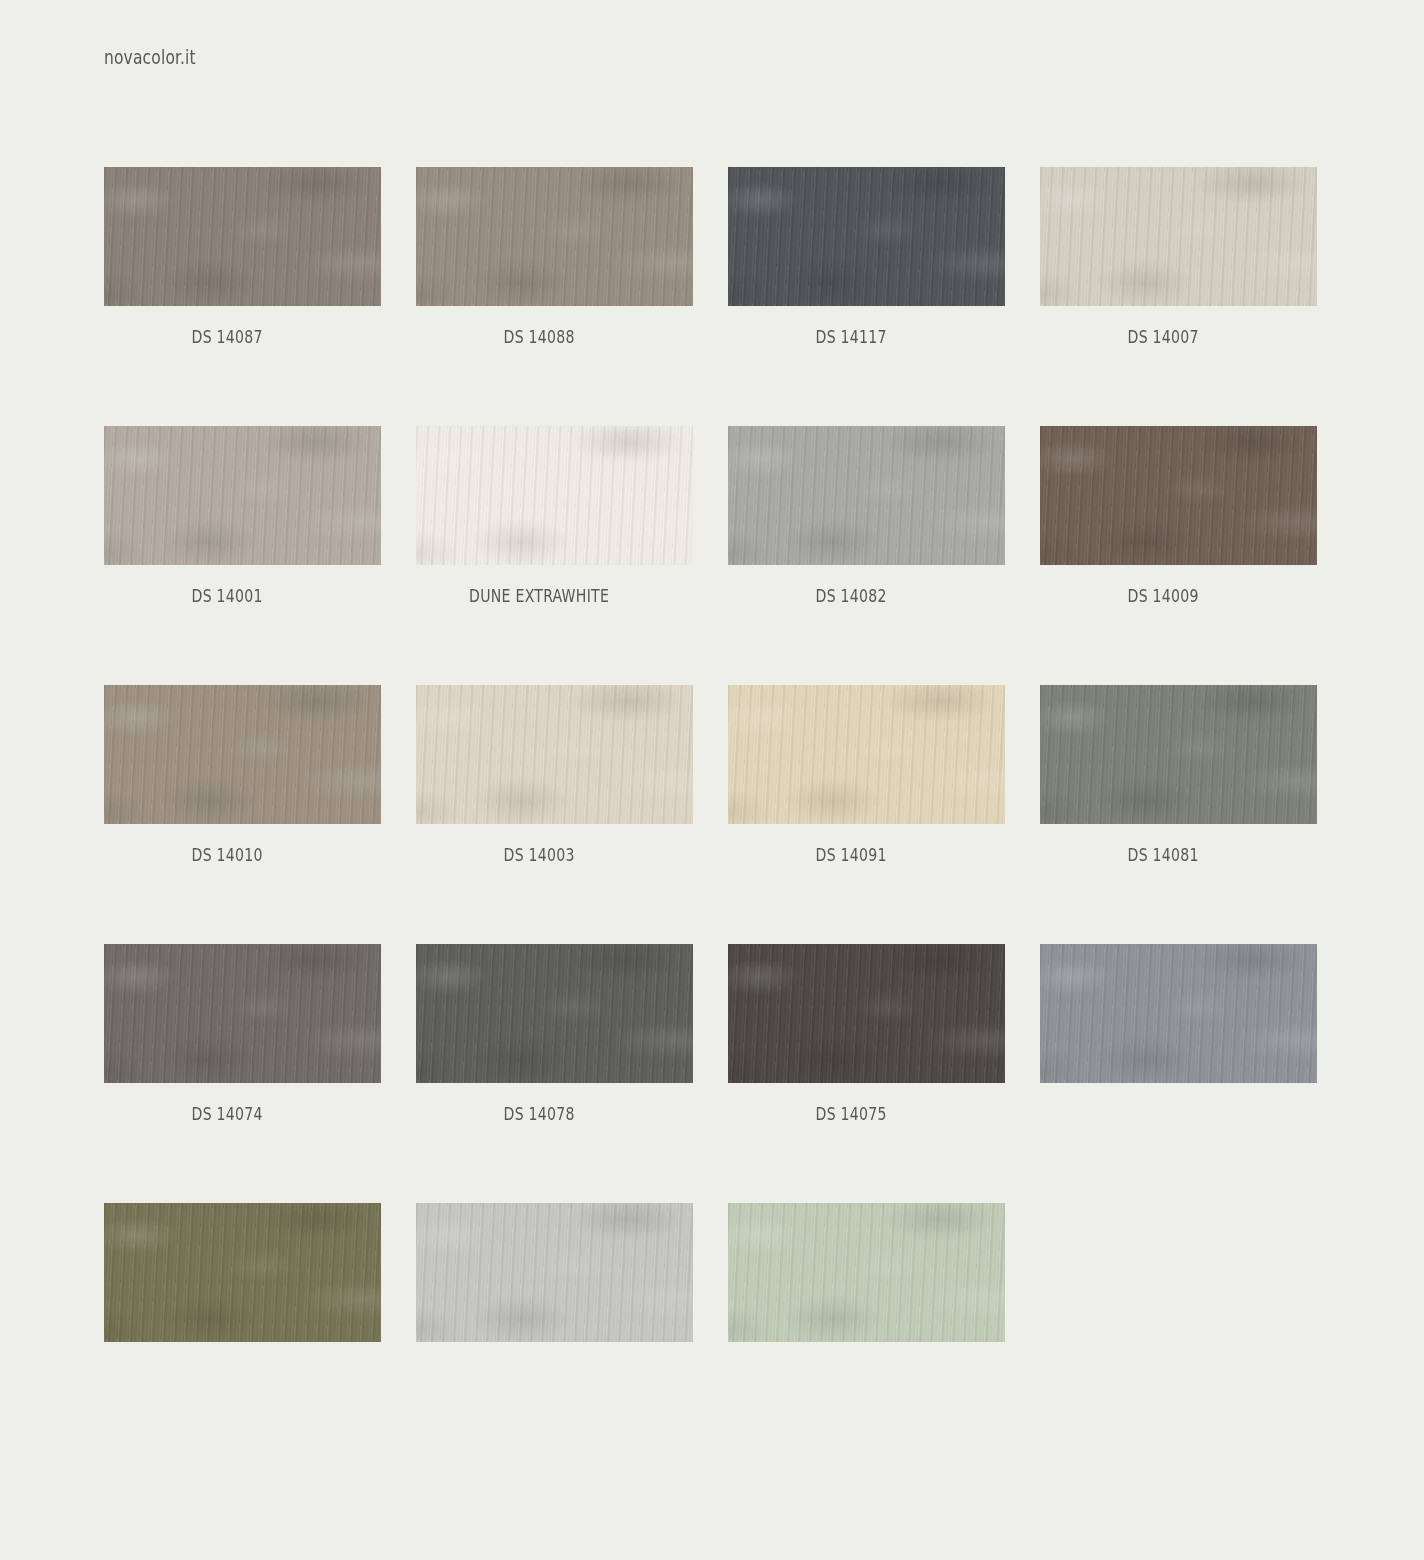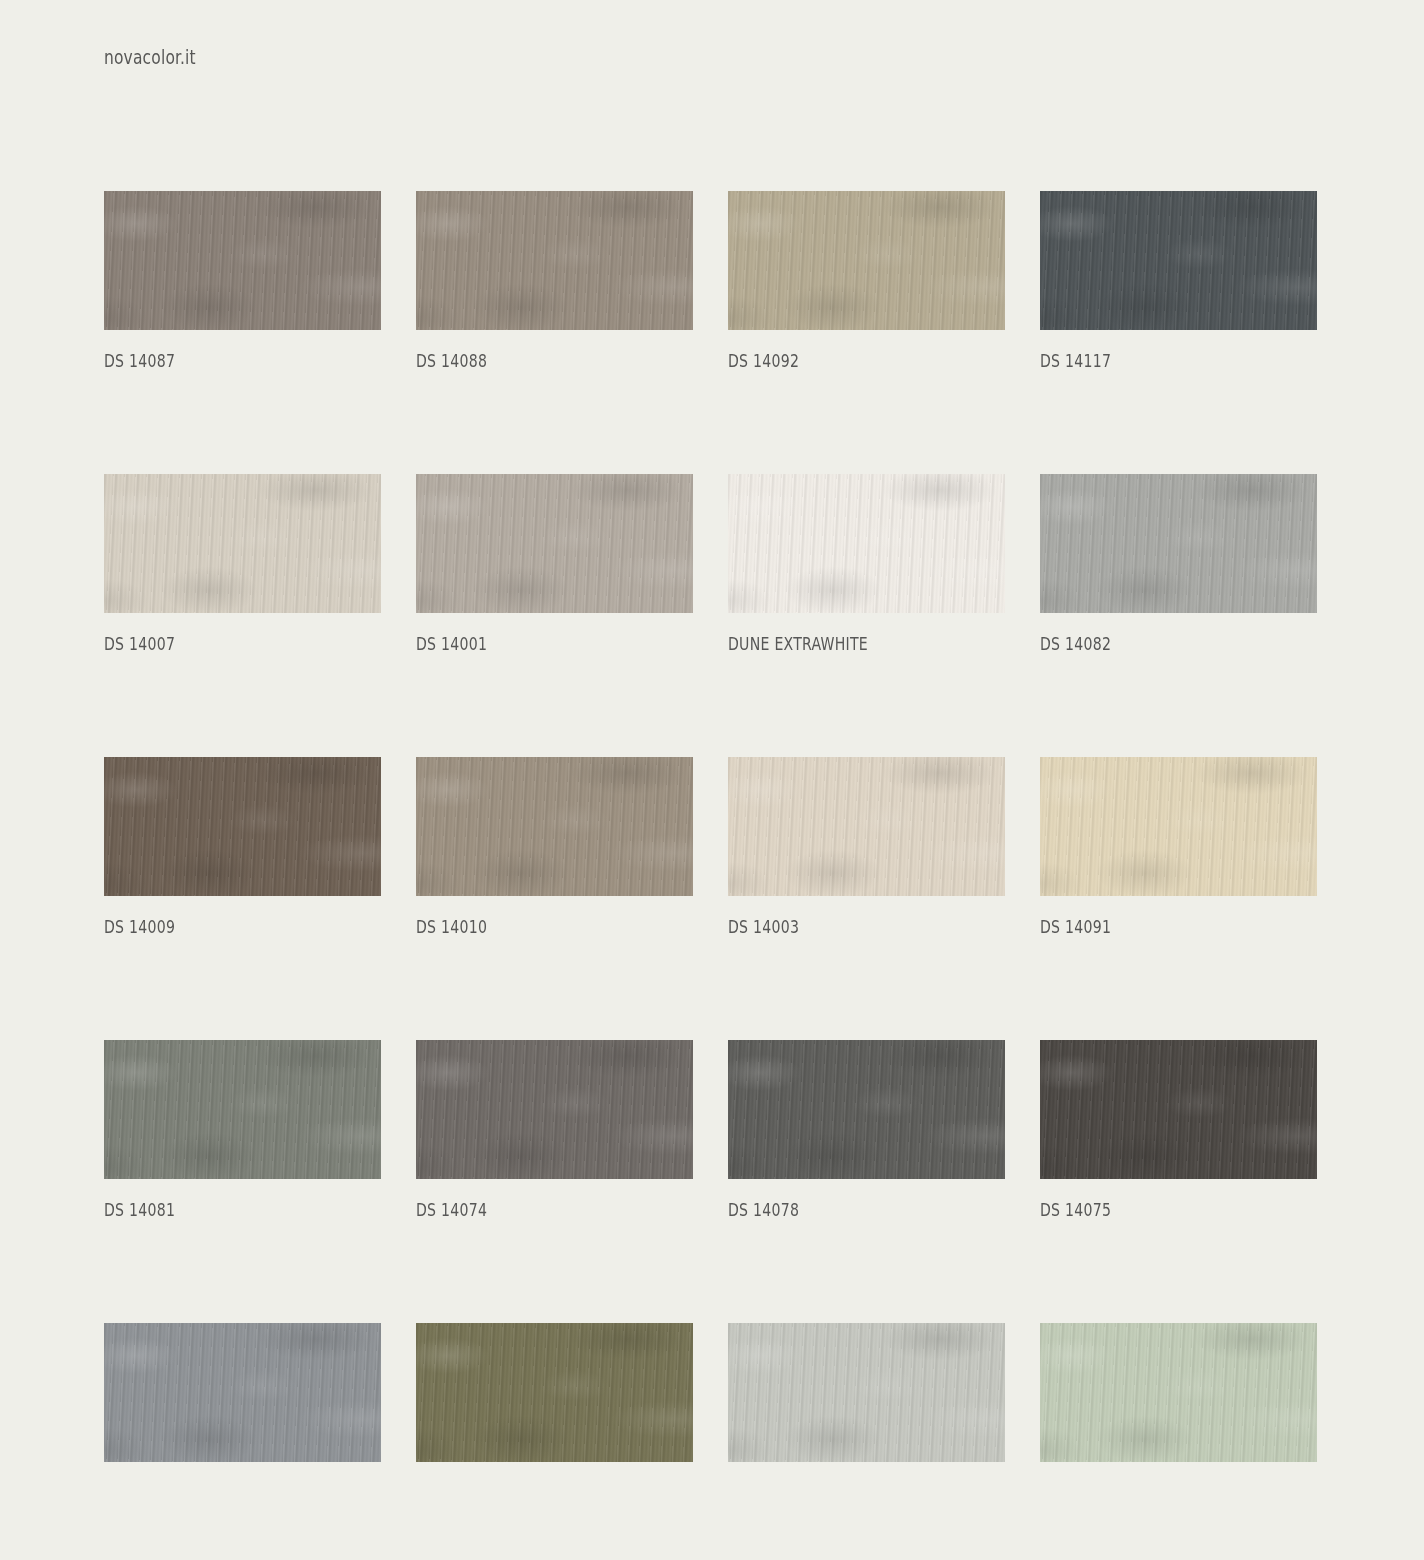--- a/index.html
+++ b/index.html
@@ -12,20 +12,21 @@
     background: #efefe9;
     font-family: "Liberation Sans", sans-serif;
     overflow: hidden;
   }
   .page {
     position: relative;
     width: 1424px;
     height: 1560px;
     background: #efefe9;
     box-sizing: border-box;
+    text-align: center;
   }
   .brand {
     position: absolute;
     left: 104px;
     top: 45px;
     font-size: 20px;
     letter-spacing: 0.2px;
     color: #575756;
     font-family: "DejaVu Sans", sans-serif;
     font-stretch: condensed;
@@ -38,21 +39,20 @@
     left: 104px;
     top: 167px;
     width: 1216px;
     display: grid;
     grid-template-columns: repeat(4, 277px);
     column-gap: 35px;
     row-gap: 79px;
   }
   .swatch-cell {
     width: 283px;
-    margin-top: 24px;
   }
   .chip {
     position: relative;
     width: 277px;
     height: 139px;
     overflow: hidden;
     background-color: #8a8077;
   }
   
   .chip::before {
@@ -110,24 +110,20 @@
 
   <div class="swatch-cell">
         <div class="chip" style="background-color: rgb(138, 128, 119);"></div>
         <div class="chip-label">DS 14087</div>
       </div>
       <div class="swatch-cell">
         <div class="chip" style="background-color: rgb(152, 141, 128);"></div>
         <div class="chip-label">DS 14088</div>
       </div>
       <div class="swatch-cell">
-        <div class="chip" style="background-color: rgb(182, 172, 147);"></div>
-        <div class="chip-label">DS 14092</div>
-      </div>
-      <div class="swatch-cell">
         <div class="chip" style="background-color: rgb(78, 84, 87);"></div>
         <div class="chip-label">DS 14117</div>
       </div>
       <div class="swatch-cell">
         <div class="chip" style="background-color: rgb(215, 208, 195);"></div>
         <div class="chip-label">DS 14007</div>
       </div>
       <div class="swatch-cell">
         <div class="chip" style="background-color: rgb(180, 172, 162);"></div>
         <div class="chip-label">DS 14001</div>

